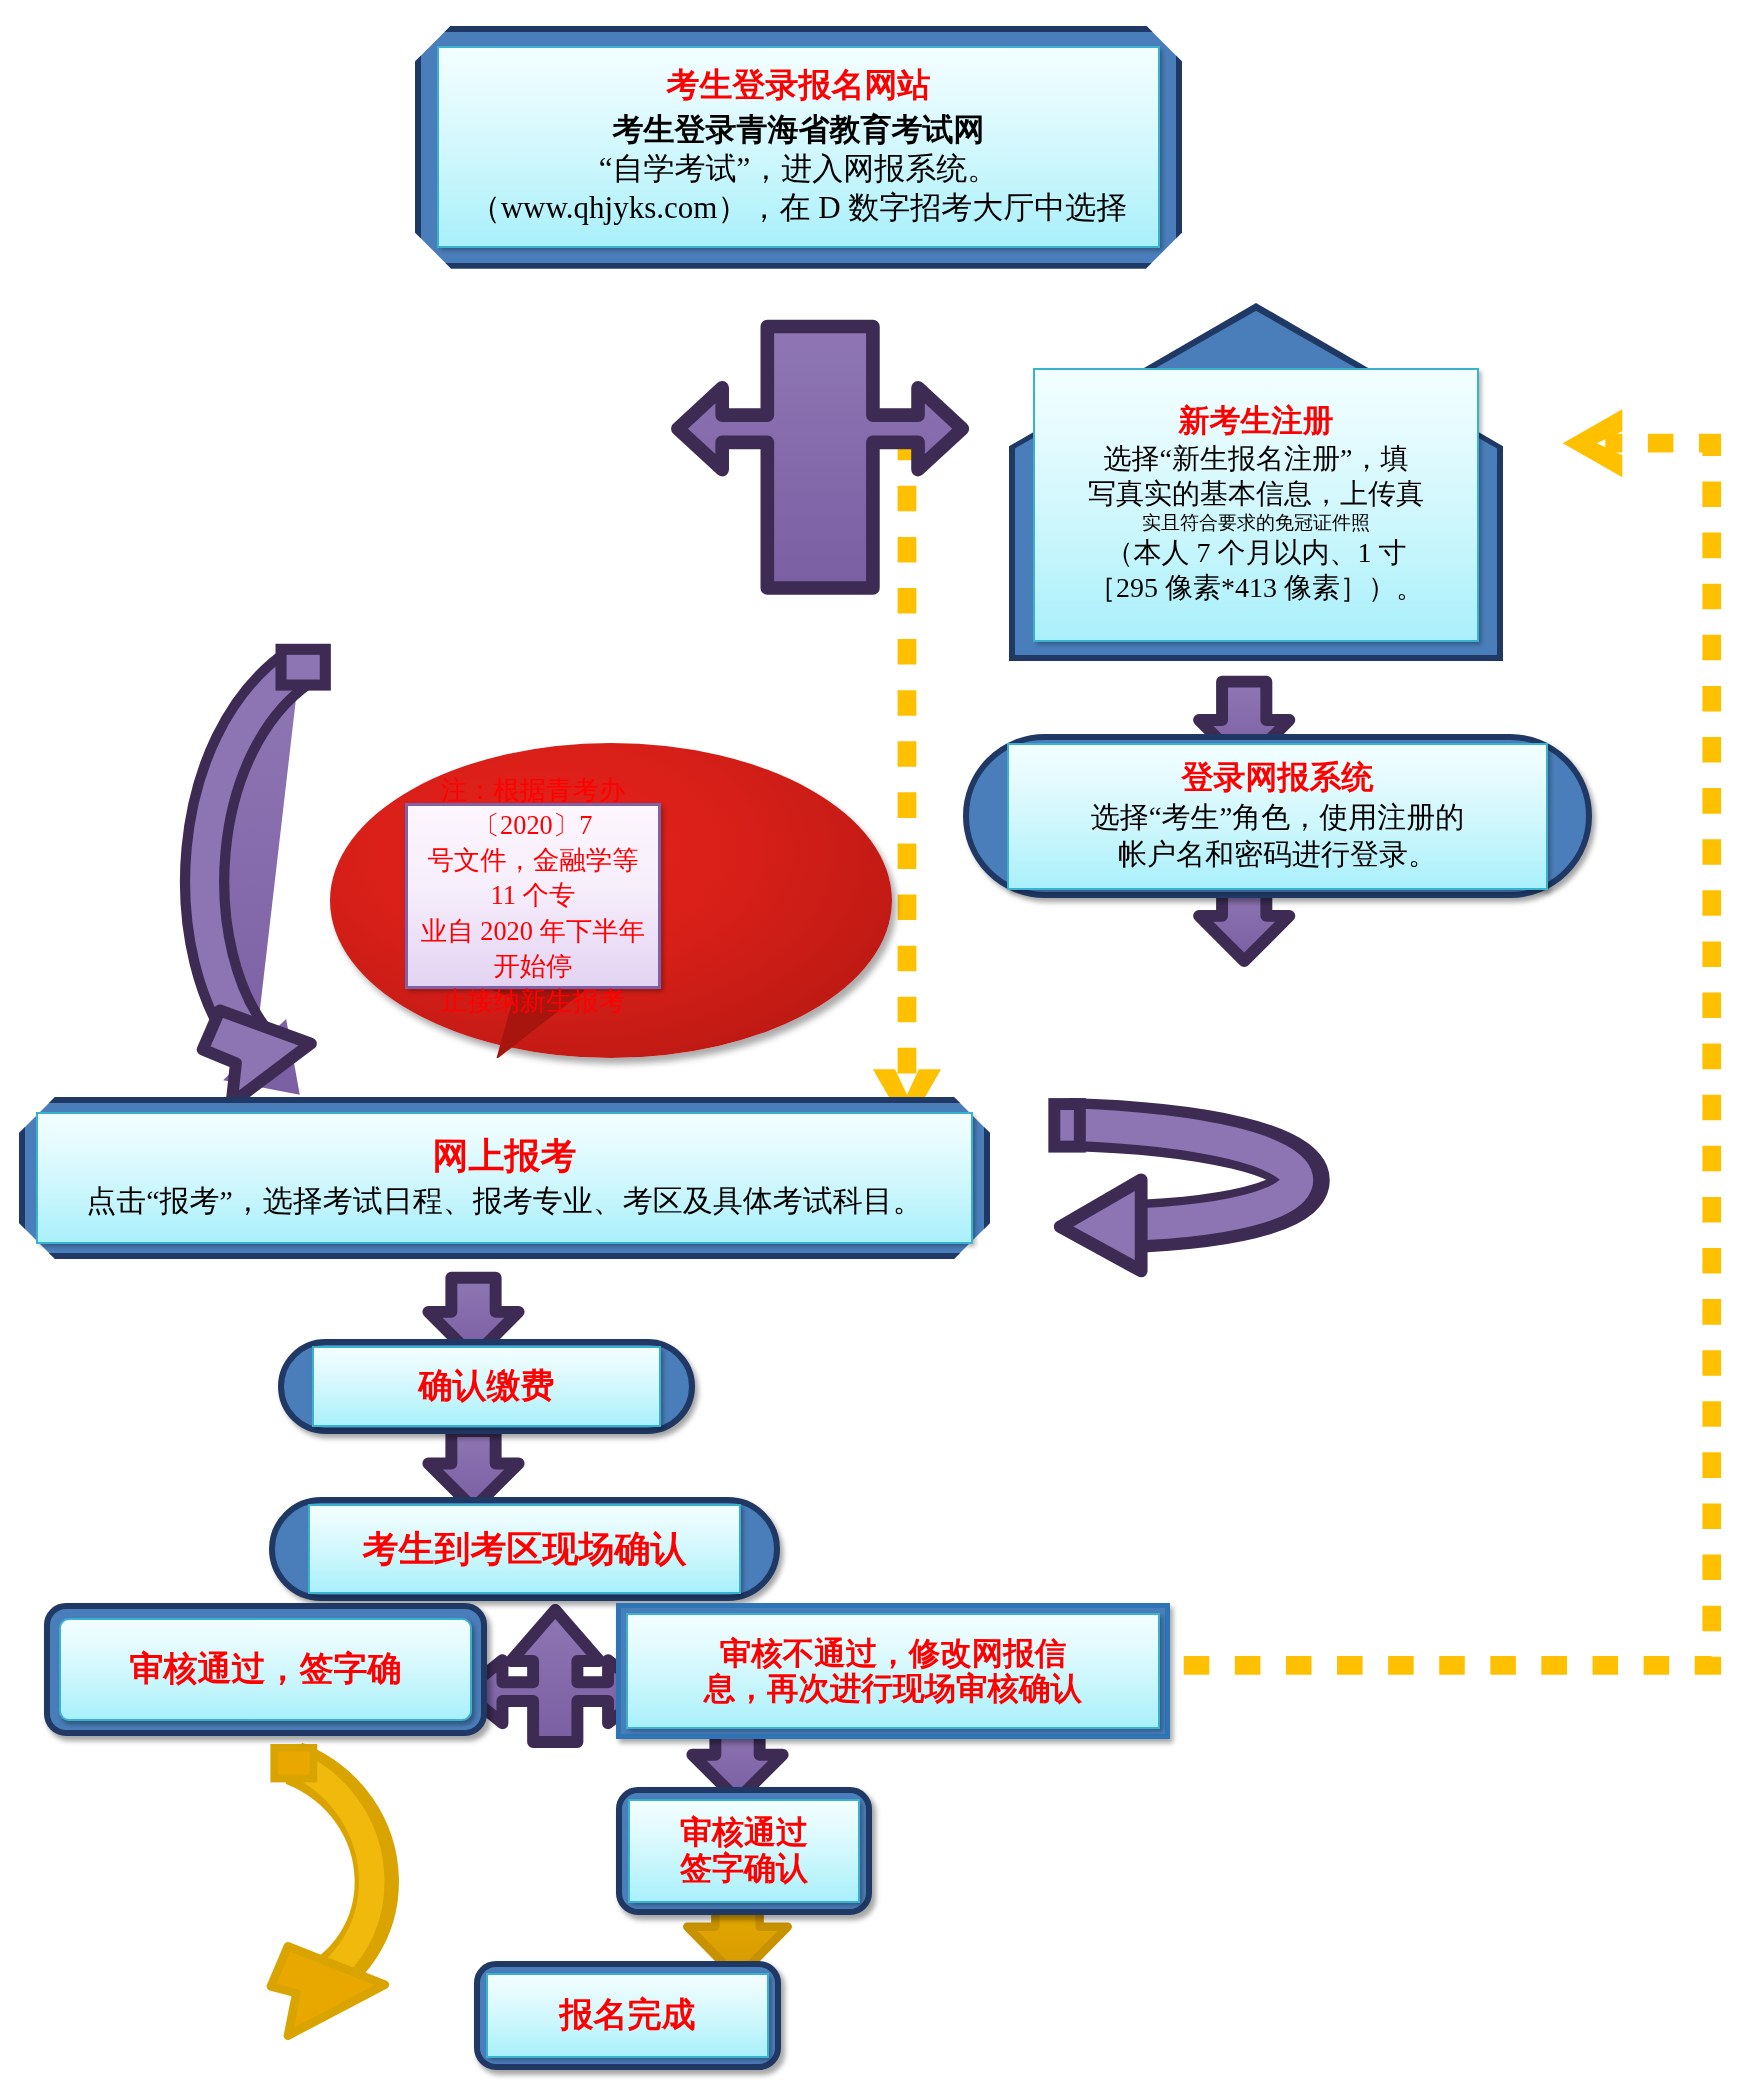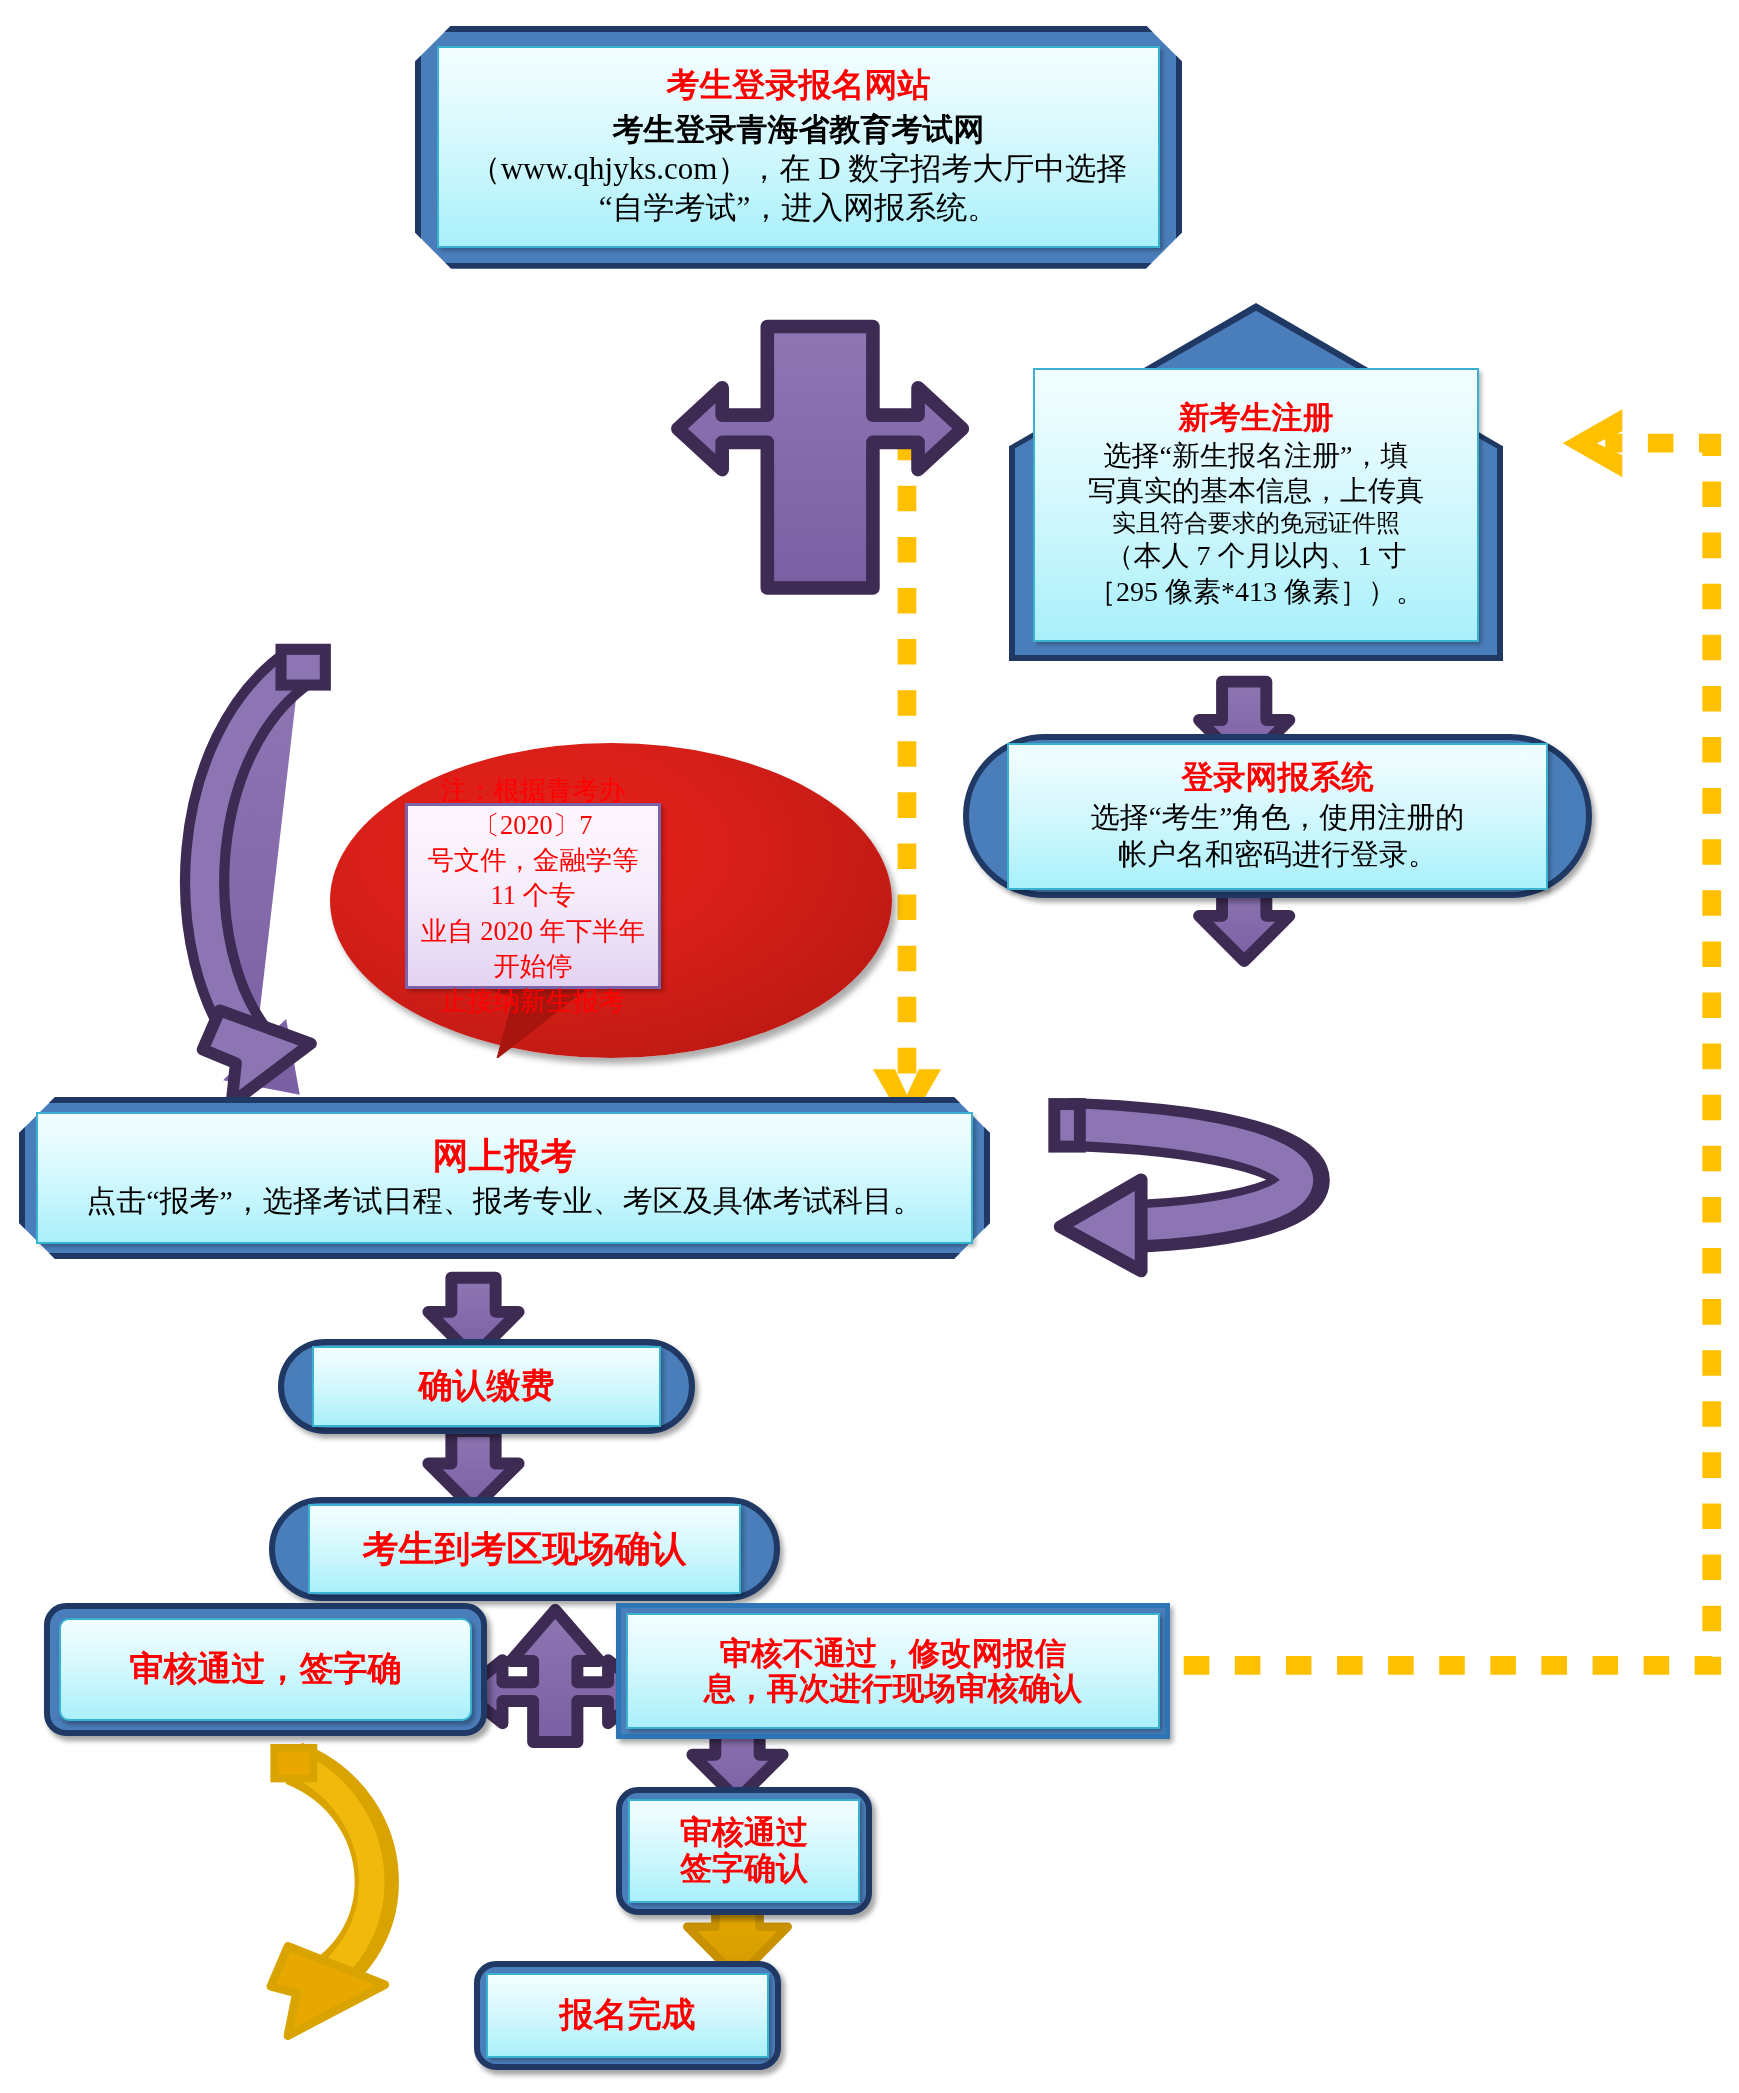--- a/index.html
+++ b/index.html
@@ -170,34 +170,34 @@
       <polygon points="338,2285 452,2330 338,2390 348,2340 318,2332" fill="#e8a800" stroke="#d9a400" stroke-width="10" stroke-linejoin="round"></polygon>
       <rect x="322" y="2052" width="46" height="36" fill="#e8a800" stroke="#d9a400" stroke-width="9"></rect>
     </g>
   </svg>
 
   <div class="node bevel" style="left:415px;top:25.6px;width:767px;height:243px;">
     <div class="frame"></div>
     <div class="inner" style="left:22px;top:20.4px;right:22px;bottom:20.4px;padding:6.8px 12px;">
       <div class="ttl" style="font-size:33px;margin-bottom:6.8px;">考生登录报名网站</div>
       <div class="bdy" style="font-size:31px;font-weight:bold;">考生登录青海省教育考试网</div>
+      <div class="bdy" style="font-size:31px;">“自学考试”，进入网报系统。</div>
       <div class="bdy" style="font-size:31px;">（www.qhjyks.com），在 D 数字招考大厅中选择</div>
-      <div class="bdy" style="font-size:31px;">“自学考试”，进入网报系统。</div>
     </div>
   </div>
 
 
   <div class="node penta" style="left:1009px;top:303px;width:494px;height:358px;">
     <div class="frameline"></div>
     <div class="frame2"></div>
     <div class="inner" style="left:24px;top:65px;right:24px;bottom:19px;padding:3.4px 8.5px;">
       <div class="ttl" style="font-size:31px;margin-bottom:1.7px;">新考生注册</div>
       <div class="bdy" style="font-size:28px;">选择“新生报名注册”，填</div>
       <div class="bdy" style="font-size:28px;">写真实的基本信息，上传真</div>
-      <div class="bdy" style="font-size:24px;">实且符合要求的免冠证件照</div>
+      <div class="bdy" style="font-size:19px;">实且符合要求的免冠证件照</div>
       <div class="bdy" style="font-size:28px;">（本人 7 个月以内、1 寸</div>
       <div class="bdy" style="font-size:28px;">［295 像素*413 像素］）。</div>
     </div>
   </div>
 
   <div class="node pill" style="left:963px;top:734px;width:629px;height:164px;">
     <div class="frame"></div>
     <div class="inner" style="left:44px;top:8.5px;right:44px;bottom:8.5px;padding:3.4px 6.8px;">
       <div class="ttl" style="font-size:32px;margin-bottom:3.4px;">登录网报系统</div>
       <div class="bdy" style="font-size:29px;">选择“考生”角色，使用注册的</div>

